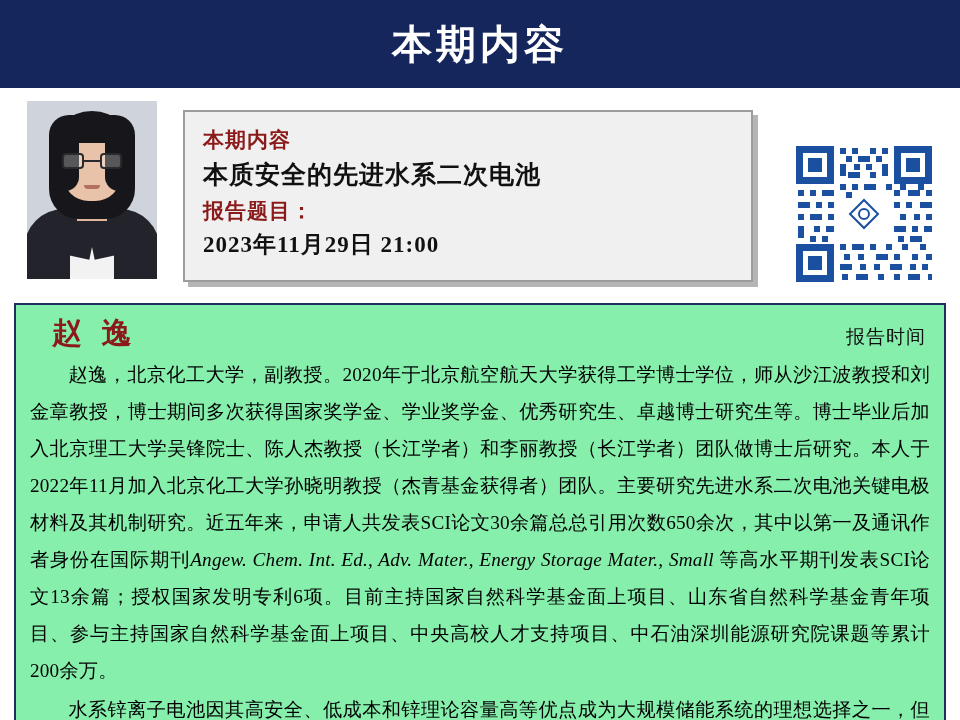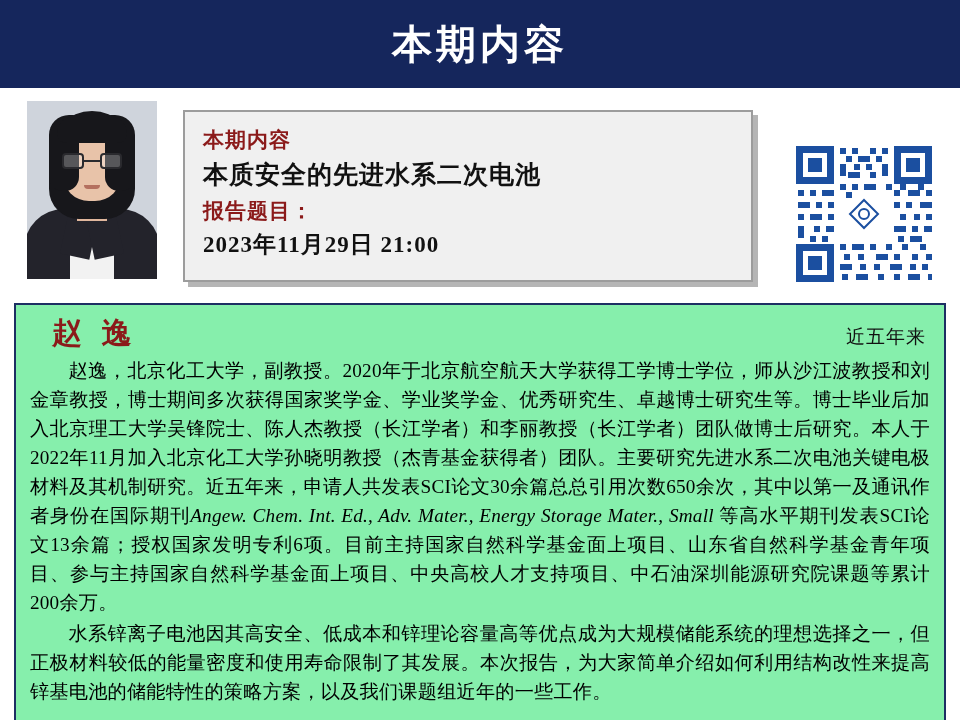--- a/index.html
+++ b/index.html
@@ -274,21 +274,21 @@
   .bio-brand {
     color: #111111;
     font-size: 19px;
     font-family: "Liberation Serif", serif;
     letter-spacing: 1px;
     padding-bottom: 4px;
   }
   .bio-p {
     color: #000000;
     font-size: 19.2px;
-    line-height: 29px;
+    line-height: 37px;
     font-family: "Liberation Serif", serif;
     text-align: justify;
     text-indent: 2em;
     margin: 0;
     letter-spacing: 0.2px;
   }
   .bio-p.second {
     margin-top: 2px;
   }
   .bio-p em {
@@ -438,19 +438,19 @@
           <polygon points="74,60 88,74 74,88 60,74"></polygon>
           <circle cx="74" cy="74" r="5"></circle>
         </g>
       </svg>
     </div>
   </div>
 
   <div class="bio">
     <div class="bio-head">
       <div class="bio-name">赵 逸</div>
-      <div class="bio-brand">近五年来</div>
+      <div class="bio-brand">报告时间</div>
     </div>
     <p class="bio-p"><span>赵逸，北京化工大学，副教授。2020年于北京航空航天大学获得工学博士学位，师从沙江波教授和刘金章教授，博士期间多次获得国家奖学金、学业奖学金、优秀研究生、卓越博士研究生等。博士毕业后加入北京理工大学吴锋院士、陈人杰教授（长江学者）和李丽教授（长江学者）团队做博士后研究。本人于2022年11月加入北京化工大学孙晓明教授（杰青基金获得者）团队。主要研究先进水系二次电池关键电极材料及其机制研究。近五年来，申请人共发表SCI论文30余篇总总引用次数650余次，其中以第一及通讯作者身份在国际期刊</span><em>Angew. Chem. Int. Ed., Adv. Mater., Energy Storage Mater., Small</em><span> 等高水平期刊发表SCI论文13余篇；授权国家发明专利6项。目前主持国家自然科学基金面上项目、山东省自然科学基金青年项目、参与主持国家自然科学基金面上项目、中央高校人才支持项目、中石油深圳能源研究院课题等累计200余万。</span></p>
     <p class="bio-p second">水系锌离子电池因其高安全、低成本和锌理论容量高等优点成为大规模储能系统的理想选择之一，但正极材料较低的能量密度和使用寿命限制了其发展。本次报告，为大家简单介绍如何利用结构改性来提高锌基电池的储能特性的策略方案，以及我们课题组近年的一些工作。</p>
   </div>
 
 </div>
 
 </body></html>

